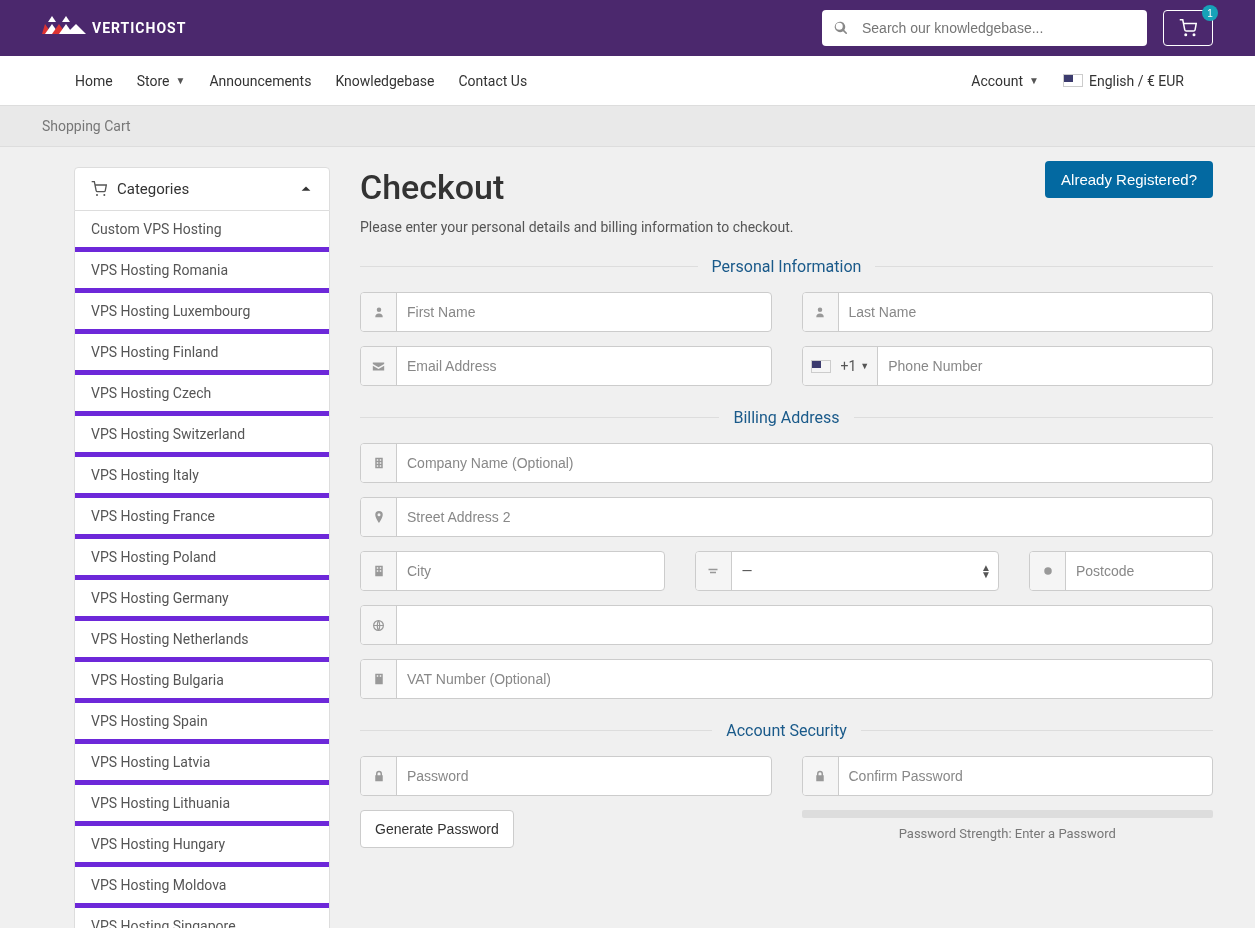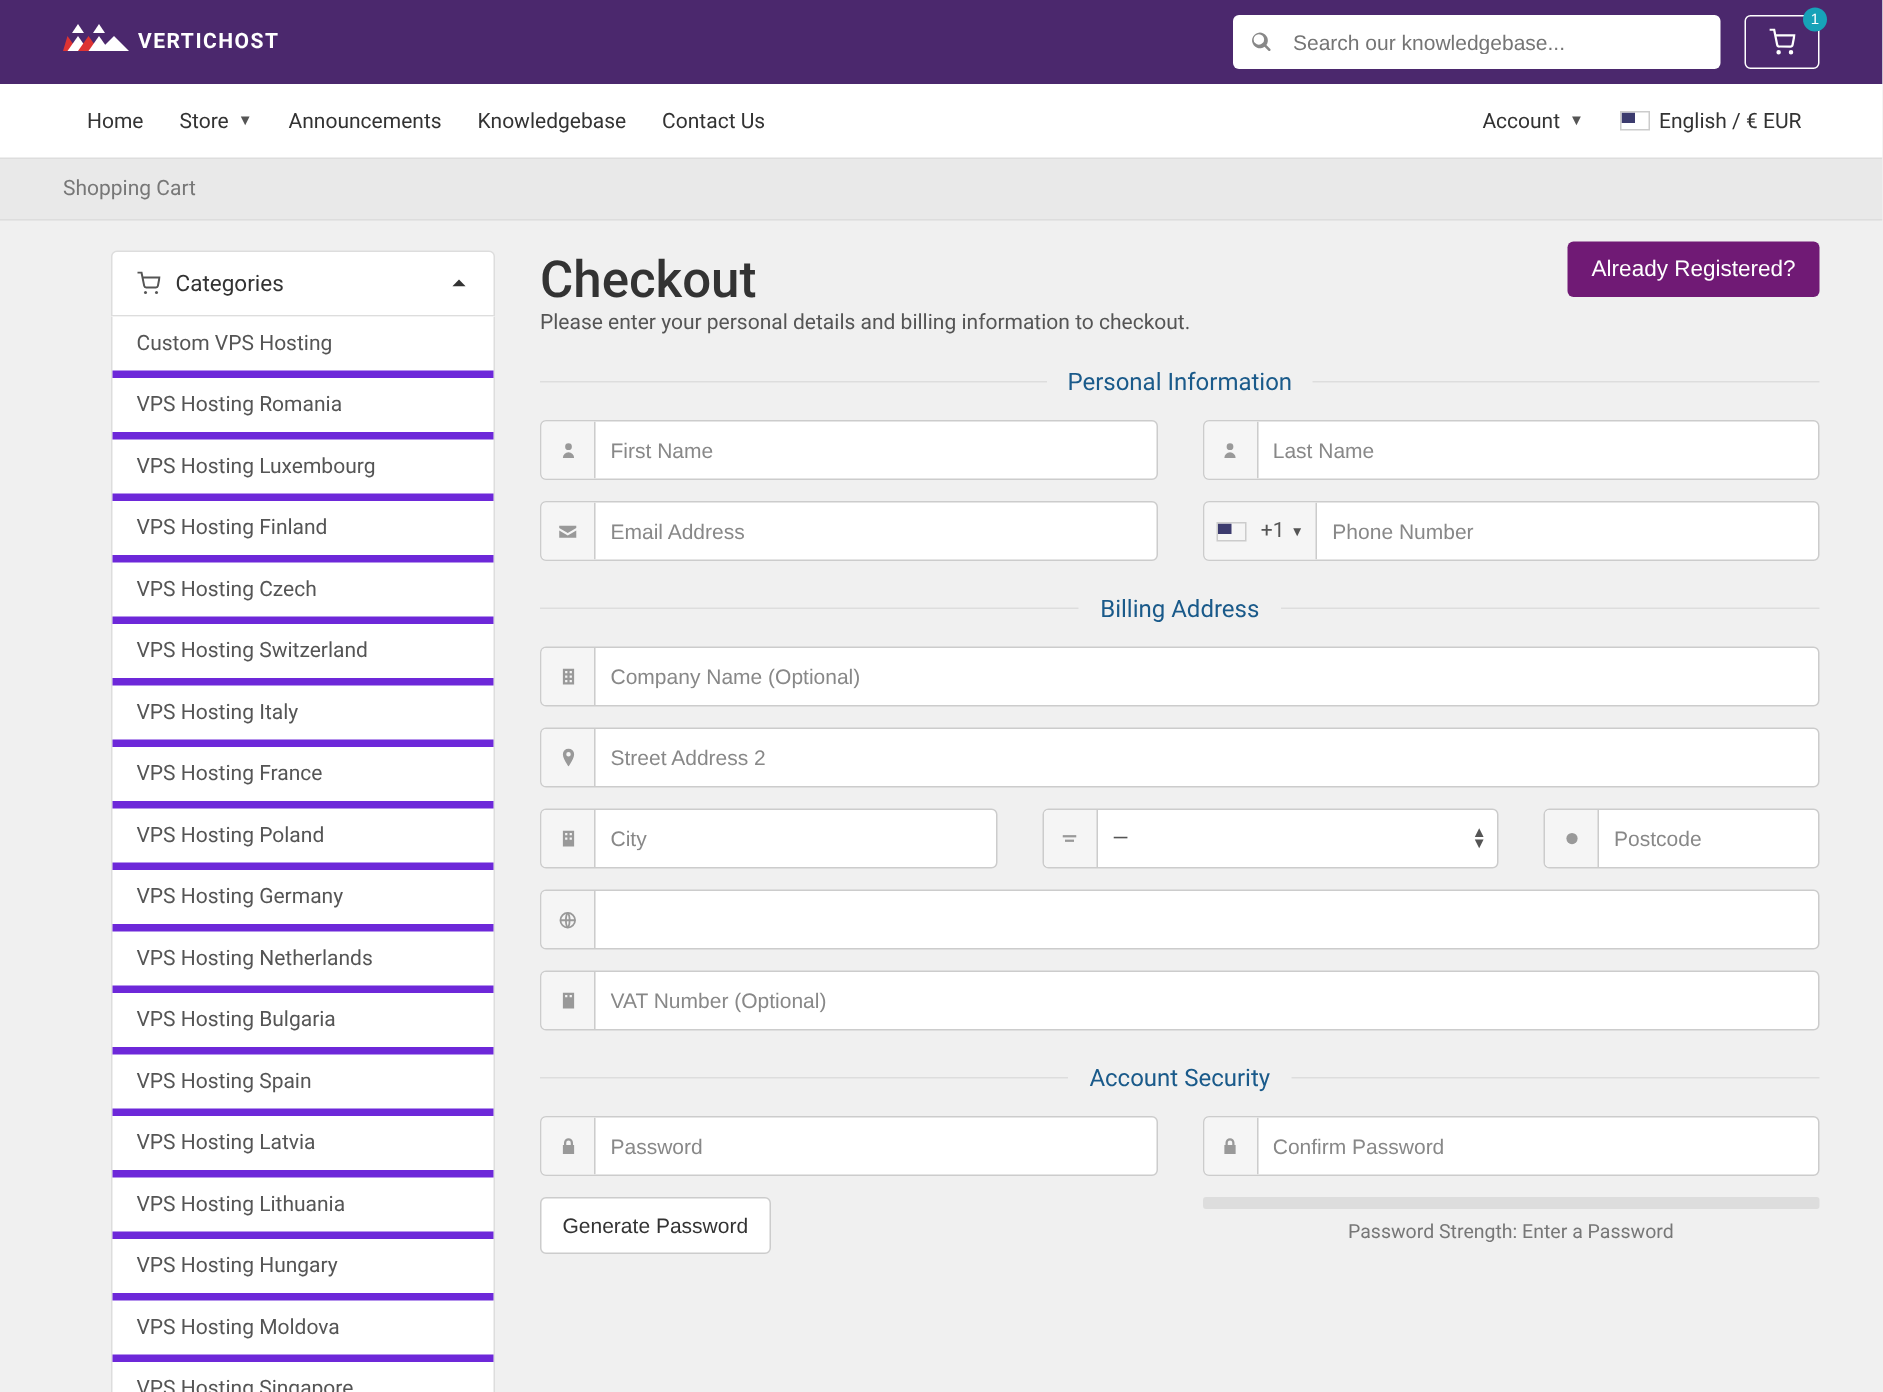--- a/index.html
+++ b/index.html
@@ -11,21 +11,21 @@
 .logo-icon { display: flex; align-items: flex-end; margin-right: 6px; }
 .logo-icon svg { width: 44px; height: 28px; }
 .topbar-spacer { flex: 1; }
 .search-wrap { background: #fff; border-radius: 4px; display: flex; align-items: center; height: 36px; width: 325px; padding: 0 12px; }
 .search-wrap .sicon { color: #888; margin-right: 14px; }
 .search-wrap input { border: none; outline: none; flex: 1; font-size: 14px; color: #555; }
 .cart-btn { margin-left: 16px; border: 1px solid #fff; background: transparent; color: #fff; border-radius: 4px; width: 50px; height: 36px; display: flex; align-items: center; justify-content: center; position: relative; cursor: pointer; }
 .cart-badge { position: absolute; top: -6px; right: -6px; background: #17a2b8; color: #fff; font-size: 10px; width: 16px; height: 16px; border-radius: 50%; display: flex; align-items: center; justify-content: center; }
 
 
-.navbar { background: #fff; height: 50px; display: flex; align-items: center; padding: 0 42px; border-bottom: 1px solid #ddd; }
+.navbar { background: #fff; height: 50px; display: flex; align-items: center; padding: 0 59px; border-bottom: 1px solid #ddd; }
 .nav-item { padding: 0 12px; color: #333; cursor: pointer; display: flex; align-items: center; height: 100%; }
 .nav-item:first-child { padding-left: 16px; }
 .nav-spacer { flex: 1; }
 .caret { margin-left: 6px; font-size: 10px; color: #555; }
 .flag-us { display: inline-block; width: 20px; height: 13px; margin-right: 6px; position: relative; overflow: hidden; border: 0.5px solid #ccc; }
 .flag-us-bg { width: 100%; height: 100%; background: repeating-linear-gradient(#B22234 0 1px, #fff 1px 2px); }
 .flag-us-canton { position: absolute; top: 0; left: 0; width: 9px; height: 7px; background: #3C3B6E; }
 
 
 .breadcrumb { background: #e9e9e9; padding: 12px 42px; color: #777; border-bottom: 1px solid #ddd; }
@@ -36,23 +36,23 @@
 .main { flex: 1; }
 
 
 .cat-header { background: #fff; border: 1px solid #ddd; border-radius: 4px 4px 0 0; padding: 12px 16px; display: flex; align-items: center; font-size: 15px; cursor: pointer; }
 .cat-header .chev { margin-left: auto; }
 .cat-list { background: #fff; border: 1px solid #ddd; border-top: none; border-radius: 0 0 4px 4px; }
 .cat-item { padding: 10px 16px; border-bottom: 5px solid #6d28d9; color: #555; cursor: pointer; }
 .cat-item:last-child { border-bottom: none; }
 
 
-h1 { font-size: 34px; font-weight: 500; color: #333; }
+h1 { font-size: 34px; font-weight: 500; color: #333; margin-bottom: 12px; }
 .subtitle { color: #555; margin-bottom: 20px; }
-.already-btn { float: right; background: #701a75; color: #fff; border: none; padding: 10px 16px; border-radius: 4px; font-size: 15px; cursor: pointer; margin-top: -6px; }
+.already-btn { float: right; background: #0369a1; color: #fff; border: none; padding: 10px 16px; border-radius: 4px; font-size: 15px; cursor: pointer; margin-top: -6px; }
 
 .section-divider { display: flex; align-items: center; margin: 22px 0 16px; }
 .section-divider::before, .section-divider::after { content: ""; flex: 1; border-top: 1px solid #ddd; }
 .section-divider span { padding: 0 14px; color: #1a5a8a; font-size: 16px; }
 
 .row { display: flex; gap: 30px; margin-bottom: 14px; }
 .col { flex: 1; }
 
 .input-group { display: flex; align-items: center; background: #fff; border: 1px solid #ccc; border-radius: 4px; height: 40px; overflow: hidden; }
 .input-icon { width: 36px; display: flex; align-items: center; justify-content: center; background: #f5f5f5; border-right: 1px solid #ccc; height: 100%; color: #999; flex-shrink: 0; }

